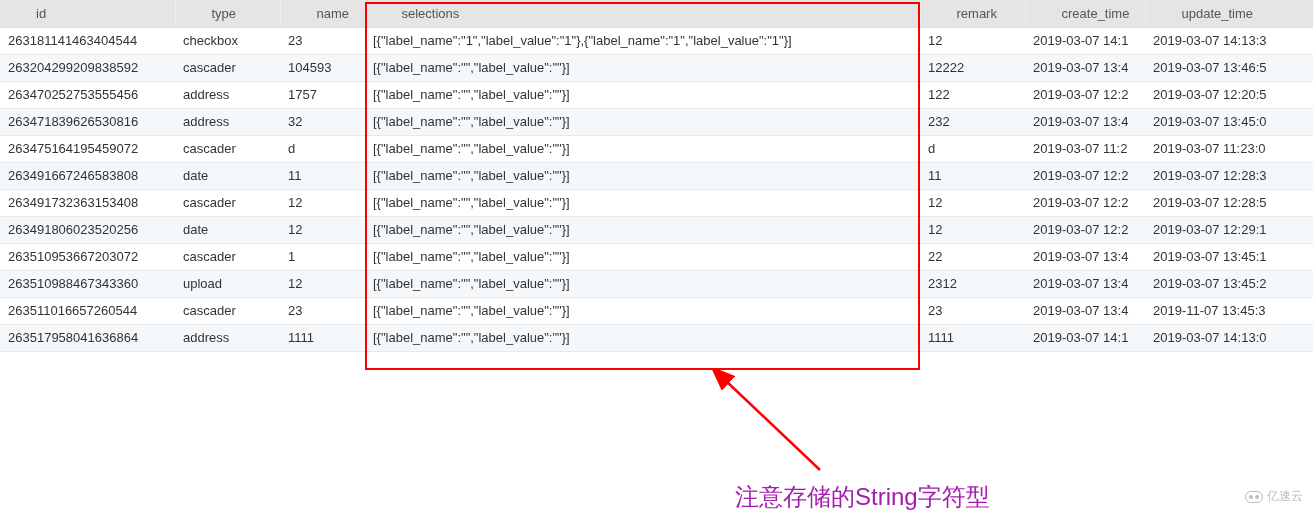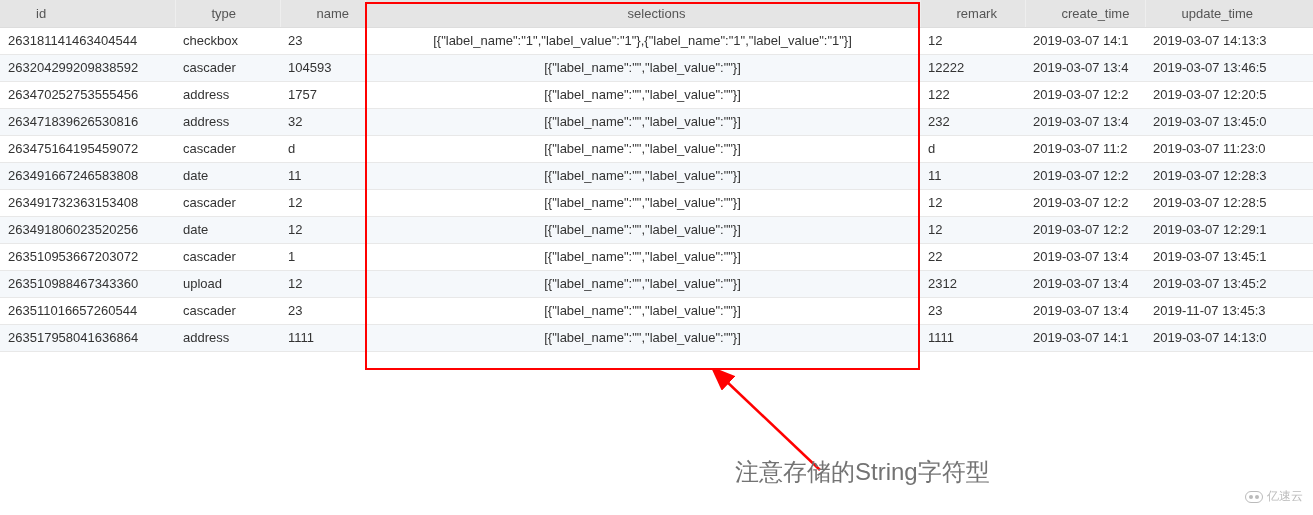--- a/index.html
+++ b/index.html
@@ -38,45 +38,45 @@
       border-bottom: 1px solid #ddd;
       border-right: 1px solid #eee;
       padding-left: 36px;
     }
     tbody tr:nth-child(even) {
       background: #f5f8fb;
     }
     .col-id { width: 175px; }
     .col-type { width: 105px; }
     .col-name { width: 85px; }
-    .col-selections { width: 555px; text-align: center; }
+    .col-selections { width: 555px; }
     .col-remark { width: 105px; }
     .col-create { width: 120px; }
     .col-update { width: 168px; }
     .highlight-box {
       position: absolute;
       border: 2px solid #ff0000;
       pointer-events: none;
       top: 2px;
       left: 365px;
       width: 555px;
       height: 368px;
     }
     .arrow-svg {
       position: absolute;
       top: 370px;
       left: 640px;
       pointer-events: none;
     }
     .caption {
       position: absolute;
-      top: 456px;
+      top: 481px;
       left: 735px;
       font-size: 24px;
-      color: #737373;
+      color: #a21caf;
       font-family: "Microsoft YaHei", sans-serif;
     }
     .watermark {
       position: absolute;
       right: 10px;
       bottom: 10px;
       color: #bbb;
       font-size: 12px;
       display: flex;
       align-items: center;

